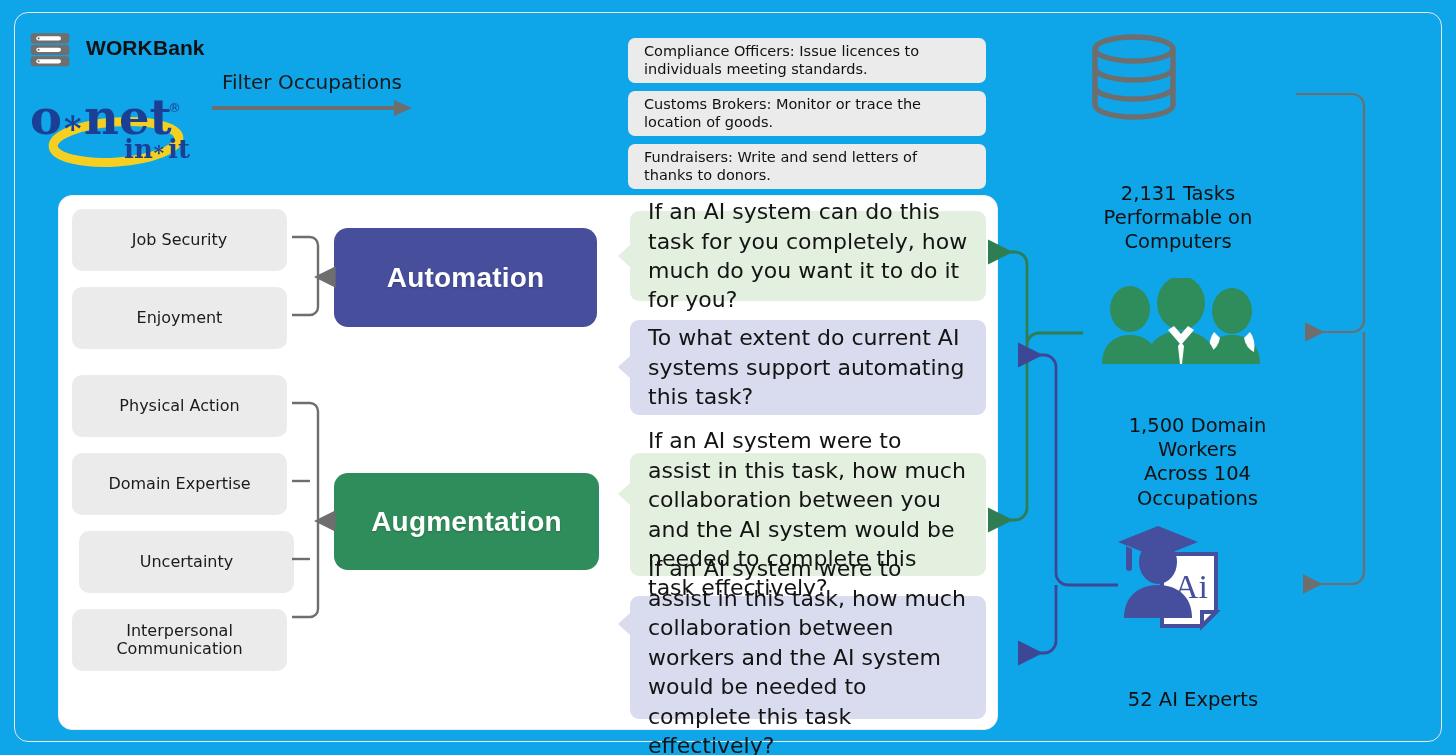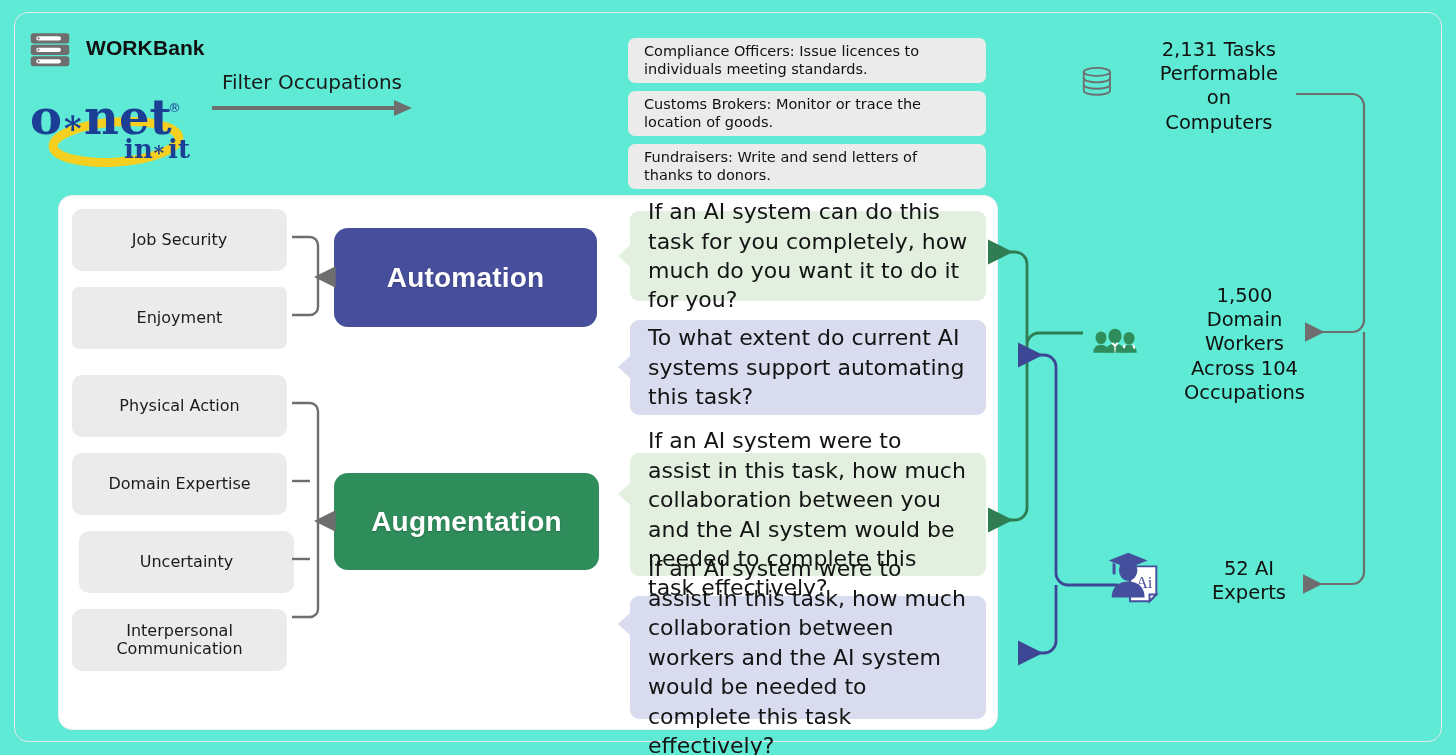--- a/index.html
+++ b/index.html
@@ -1,17 +1,17 @@
 <!DOCTYPE html>
 <html><head>
 <meta charset="utf-8">
 <style>
   html,body{margin:0;padding:0;background:#fff;}
   body{width:1456px;height:755px;font-family:"Liberation Sans",sans-serif;-webkit-font-smoothing:antialiased;}
-  #stage{position:relative;width:1456px;height:755px;overflow:hidden;background:#5eead4;}
+  #stage{position:relative;width:1456px;height:755px;overflow:hidden;background:#0ea5e9;}
 
   .outer-frame{position:absolute;left:14px;top:12px;width:1428px;height:730px;border:1.5px solid #e8e8e8;border-radius:14px;box-sizing:border-box;}
 
   
   .brand-row{position:absolute;left:28px;top:26px;display:flex;align-items:center;gap:14px;}
   .server-icon{width:44px;height:44px;display:block;}
   .brand-title{font-size:21px;font-weight:bold;color:#111;letter-spacing:.1px;}
 
   .onet-logo{position:absolute;left:28px;top:82px;width:180px;height:88px;}
 
@@ -37,21 +37,21 @@
   
   .qbubble{position:absolute;border-radius:9px;box-sizing:border-box;padding:14px 18px;display:flex;align-items:center;}
   .qbubble p{margin:0;font-size:22px;line-height:1.34;color:#141414;font-family:"DejaVu Sans",sans-serif;}
   .q-green{background:#e3f0df;}
   .q-blue{background:#d9dcee;}
   .tail{position:absolute;width:0;height:0;border-top:11px solid transparent;border-bottom:11px solid transparent;}
   .tail-green{border-right:12px solid #e3f0df;}
   .tail-blue{border-right:12px solid #d9dcee;}
 
   
-  .entity{position:absolute;display:flex;flex-direction:row;align-items:center;gap:44px;}
+  .entity{position:absolute;display:flex;flex-direction:column;gap:44px;}
   .entity-caption{margin-top:6px;font-size:19.5px;line-height:1.24;color:#111;text-align:center;white-space:pre-line;font-family:"DejaVu Sans",sans-serif;}
 
   
   .audio-row{position:absolute;left:70px;top:674px;display:flex;align-items:center;gap:10px;}
   .audio-label{font-size:20.5px;font-weight:bold;color:#111;letter-spacing:.1px;}
 
   .conn-layer{position:absolute;left:0;top:0;width:1456px;height:755px;pointer-events:none;}
 </style>
 </head>
 <body>
@@ -105,21 +105,21 @@
   </div>
   <div class="task-box" style="left:628px;top:144px;width:358px;height:45px;">
     <div class="task-text">Fundraisers: Write and send letters of thanks to donors.</div>
   </div>
 
   <div class="framework-panel"></div>
 
   <div class="dim-chip" style="left:72px;top:209px;width:215px;height:62px;">
     <span>Job Security</span>
   </div>
-  <div class="dim-chip" style="left:72px;top:287px;width:215px;height:62px;border-radius:7px;">
+  <div class="dim-chip" style="left:72px;top:287px;width:215px;height:62px;">
     <span>Enjoyment</span>
   </div>
 
   <div class="dim-chip" style="left:72px;top:375px;width:215px;height:62px;">
     <span>Physical Action</span>
   </div>
   <div class="dim-chip" style="left:72px;top:453px;width:215px;height:62px;">
     <span>Domain Expertise</span>
   </div>
   <div class="dim-chip" style="left:72px;top:531px;width:215px;height:62px;margin-left:7px;">

